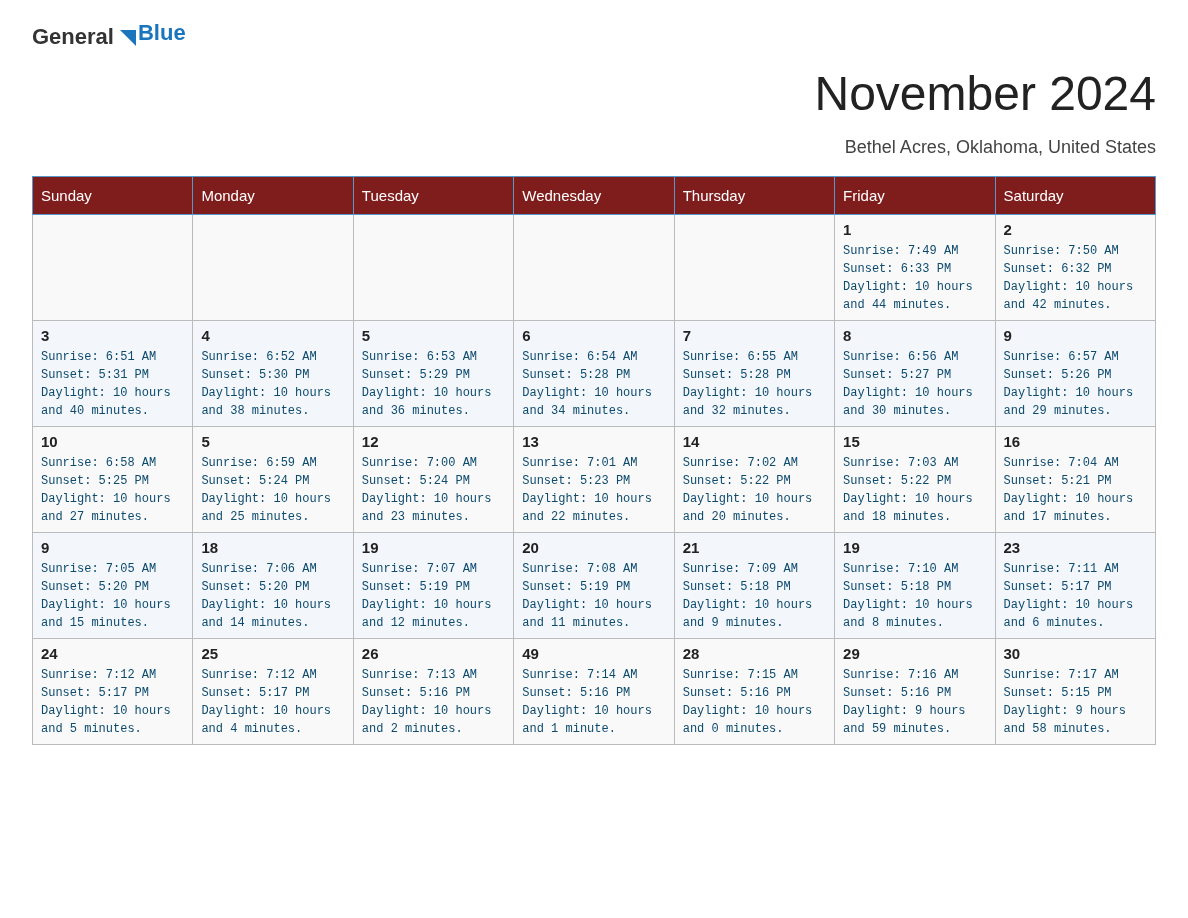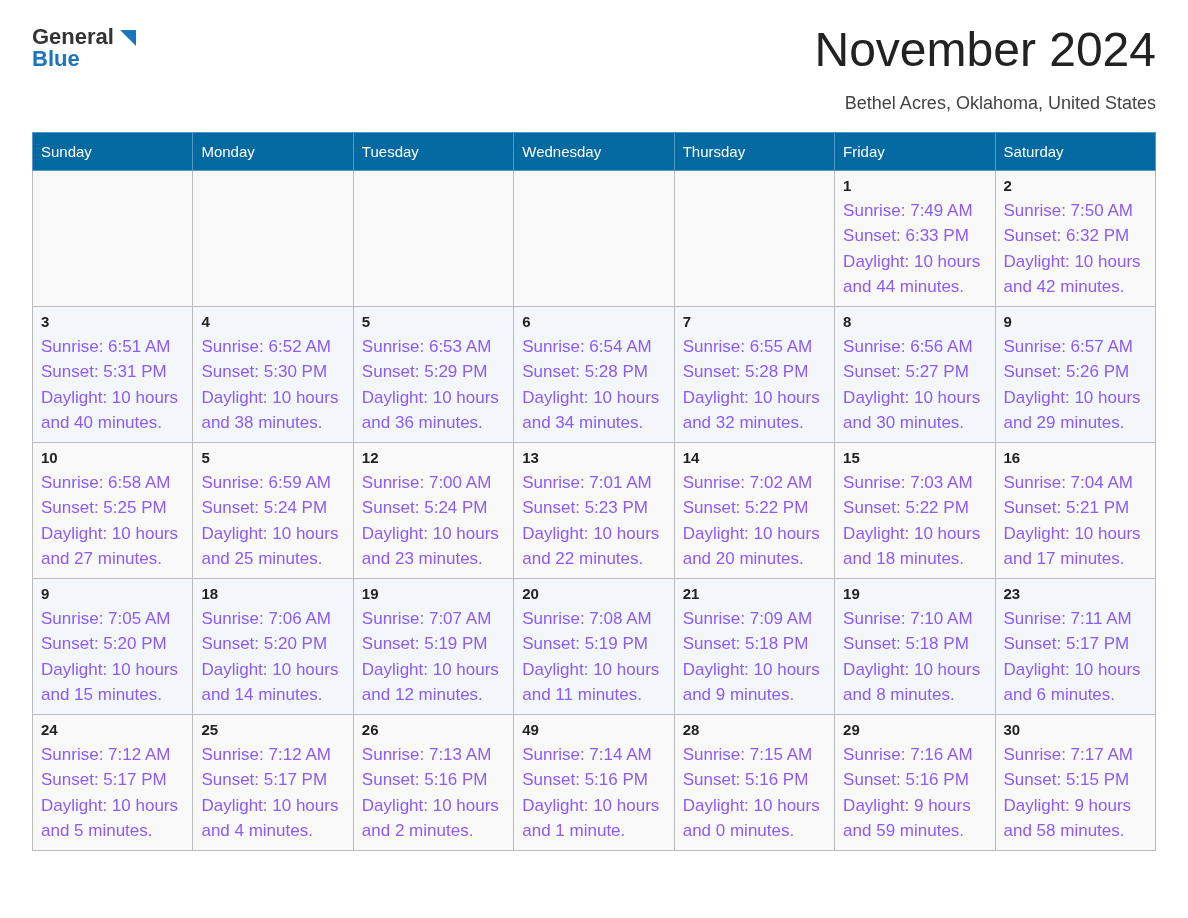--- a/index.html
+++ b/index.html
@@ -32,33 +32,34 @@
       color: #1a75bc;
     }
     .title-area {
       text-align: right;
     }
     .calendar-title {
       font-size: 48px;
       font-weight: normal;
       color: #222;
       line-height: 1.1;
+      margin-top: 44px;
     }
     .calendar-subtitle {
       font-size: 18px;
       color: #444;
       margin-top: 16px;
     }
     .calendar-table {
       width: 100%;
       border-collapse: collapse;
       border: 1px solid #aaa;
     }
     .calendar-table thead tr th {
-      background-color: #0369a1;
+      background-color: #7f1d1d;
       color: #fff;
       font-size: 15px;
       font-weight: normal;
       padding: 10px 8px;
       text-align: left;
       border: 1px solid #5599cc;
     }
     .calendar-table tbody tr td {
       vertical-align: top;
       border: 1px solid #bbb;
@@ -69,43 +70,44 @@
       color: #333;
     }
     .day-number {
       font-size: 15px;
       font-weight: bold;
       color: #222;
       margin-bottom: 4px;
       display: block;
     }
     .day-info {
-      font-size: 17px;
-      color: #8b5cf6;
+      font-size: 12px;
+      color: #0c4a6e;
       line-height: 1.5;
+      font-family: Liberation Mono, monospace;
     }
     .empty-cell {
       background: #fff;
     }
     tbody tr:nth-child(odd) td {
       background-color: #f9f9f9;
     }
     tbody tr td {
       background-color: #fff;
     }
     tbody tr:nth-child(even) td {
       background-color: #f3f6fa;
     }
   </style>
 </head>
 <body>
 
 <div class="header-area">
   <div class="logo">
-    <div style="display:flex;flex-direction:column;align-items:flex-start;">
+    <div style="display:flex;flex-direction:row;align-items:flex-start;">
       <div style="display:flex;align-items:center;">
         <span class="logo-text-general">General</span>
         <svg width="22" height="22" viewBox="0 0 22 22" style="margin-left:2px;margin-top:0px;">
           <polygon points="4,4 20,4 20,20" fill="#1a75bc"></polygon>
         </svg>
       </div>
       <span class="logo-text-blue" style="margin-top:-4px;">Blue</span>
     </div>
   </div>
   <div class="title-area">

